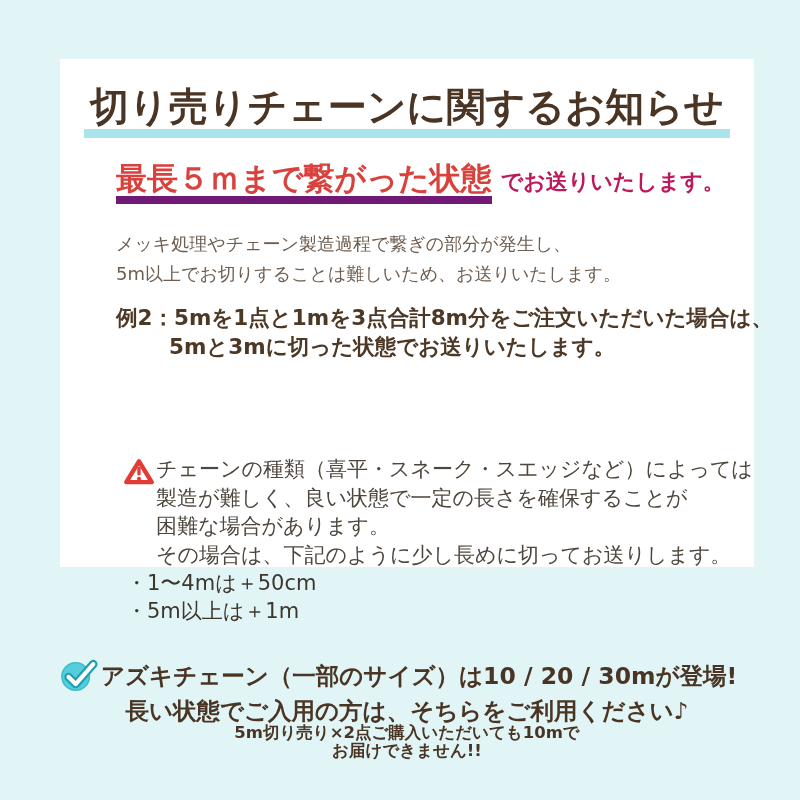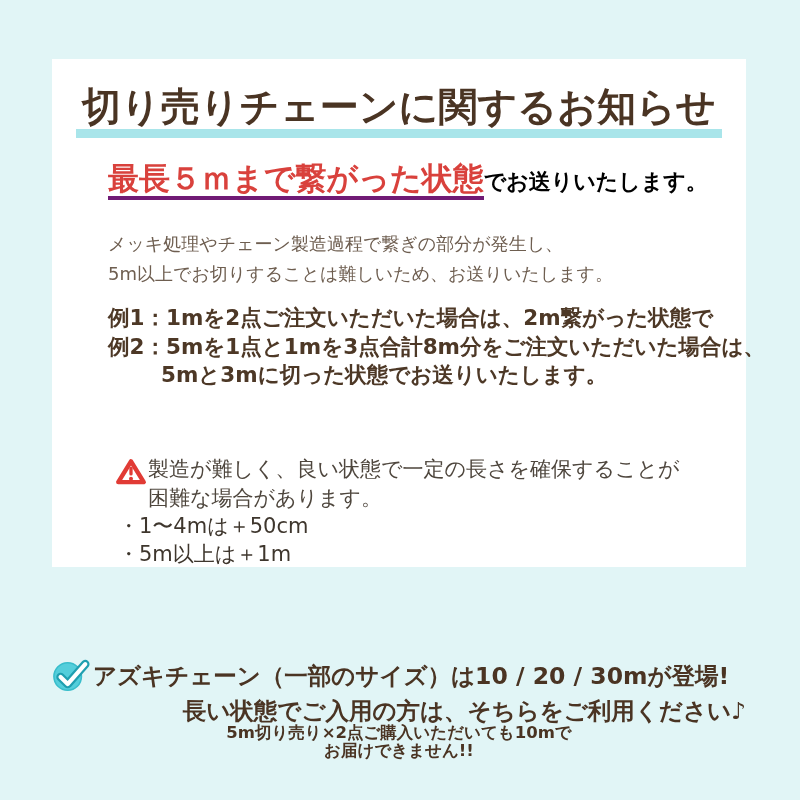--- a/index.html
+++ b/index.html
@@ -4,67 +4,67 @@
 <style>
   html,body{margin:0;padding:0;}
   body{
     width:800px;height:800px;
     background:#e1f5f6;
     font-family:"DejaVu Sans",sans-serif;
     position:relative;
     overflow:hidden;
   }
   .panel{
-    position:absolute;left:52px;top:59px;width:694px;height:508px;
+    position:absolute;left:60px;top:59px;width:694px;height:508px;
     background:#ffffff;
   }
   
   .title-wrap{position:absolute;top:28px;left:0;right:0;text-align:center;}
   .title{
     display:inline-block;
     font-size:39px;font-weight:700;color:#4a3423;
     line-height:1.0;
     border-bottom:9px solid #a9e5ea;
     padding:0 6px 3px 6px;
     letter-spacing:0px;
     white-space:nowrap;
   }
   
   .lead{position:absolute;top:104px;left:56px;white-space:nowrap;}
   .lead-highlight{
     display:inline-block;
     font-size:31px;font-weight:700;color:#d9413c;
-    border-bottom:4px solid #701a75;
+    border-bottom:8px solid #701a75;
     padding-bottom:2px;line-height:1.0;
   }
   .lead-rest{
     display:inline-block;
-    font-size:22px;font-weight:700;color:#000000;
-    margin-left:0;line-height:1.0;
+    font-size:22px;font-weight:700;color:#be185d;
+    margin-left:9px;line-height:1.0;
   }
   
   .intro{position:absolute;top:170px;left:56px;
     font-size:18px;color:#6e5e50;line-height:30px;white-space:nowrap;}
   
   .examples{position:absolute;top:245px;left:56px;
     font-size:21.5px;font-weight:700;color:#4d3826;line-height:28.5px;white-space:nowrap;}
   .ex-cont{padding-left:53px;}
   
   .warning{position:absolute;top:396px;left:63px;width:600px;
     font-size:21px;color:#4e463d;line-height:28.5px;white-space:nowrap;}
   .warn-icon{position:absolute;left:0;top:3px;width:32px;height:27px;}
   .w-line{margin-left:33px;}
   .w-bullet{margin-left:3px;font-weight:400;color:#3e362d;line-height:28px;}
   .w-note{margin-left:2px;font-size:16.5px;color:#5a5147;margin-top:4px;line-height:22px;}
   
   .promo-line1{position:absolute;top:598px;left:0;right:0;
     display:flex;align-items:center;white-space:nowrap;}
   .promo-line1 .txt{font-size:23.5px;font-weight:700;color:#4a3423;margin-left:3px;}
   .check-icon{width:38px;height:37px;flex:0 0 auto;}
-  .promo-line2{position:absolute;top:636px;left:0;right:0;text-align:right;
+  .promo-line2{position:absolute;top:636px;left:0;right:0;text-align:center;
     font-size:23.5px;font-weight:700;color:#4a3423;white-space:nowrap;}
   .promo-note1{position:absolute;top:663px;left:0;right:0;text-align:center;
     font-size:16.5px;font-weight:700;color:#4a3423;white-space:nowrap;}
   .promo-note2{position:absolute;top:681px;left:0;right:0;text-align:center;
     font-size:16.5px;font-weight:700;color:#4a3423;white-space:nowrap;}
 </style>
 </head>
 <body>
 
 <div class="panel">
@@ -76,33 +76,34 @@
   <div class="lead">
     <span class="lead-highlight">最長５ｍまで繋がった状態</span><span class="lead-rest">でお送りいたします。</span>
   </div>
 
   <div class="intro">
     <div>メッキ処理やチェーン製造過程で繋ぎの部分が発生し、</div>
     <div>5m以上でお切りすることは難しいため、お送りいたします。</div>
   </div>
 
   <div class="examples">
-    <div><span>例1：</span><span>1mを2点ご注文いただいた場合は、2m繋がった状態で</span></div>
     <div><span>例2：</span><span>5mを1点と1mを3点合計8m分をご注文いただいた場合は、</span></div>
     <div class="ex-cont">5mと3mに切った状態でお送りいたします。</div>
   </div>
 
   <div class="warning">
     <svg class="warn-icon" viewBox="0 0 32 28" aria-hidden="true">
       <path d="M16 3.5 L29.2 25 H2.8 Z" fill="#ffffff" stroke="#e13b35" stroke-width="4.6" stroke-linejoin="round"></path>
       <rect x="14.3" y="9.2" width="3.4" height="9" rx="1.7" fill="#e13b35"></rect>
       <circle cx="16" cy="21.6" r="2.1" fill="#e13b35"></circle>
     </svg>
+    <div class="w-line">チェーンの種類（喜平・スネーク・スエッジなど）によっては</div>
     <div class="w-line">製造が難しく、良い状態で一定の長さを確保することが</div>
     <div class="w-line">困難な場合があります。</div>
+    <div class="w-line">その場合は、下記のように少し長めに切ってお送りします。</div>
     <div class="w-bullet">・1〜4mは＋50cm</div>
     <div class="w-bullet">・5m以上は＋1m</div>
   </div>
 
   <div class="promo-line1">
     <svg class="check-icon" viewBox="0 0 40 38" aria-hidden="true">
       <circle cx="16.5" cy="20" r="14.5" fill="#54cedb" stroke="#39bdcb" stroke-width="1.6"></circle>
       <path d="M9 20.5 L16.5 28 L35 7" fill="none" stroke="#1f9fb0" stroke-width="9" stroke-linecap="round" stroke-linejoin="round"></path>
       <path d="M9 20.5 L16.5 28 L35 7" fill="none" stroke="#ffffff" stroke-width="4.4" stroke-linecap="round" stroke-linejoin="round"></path>
     </svg>

